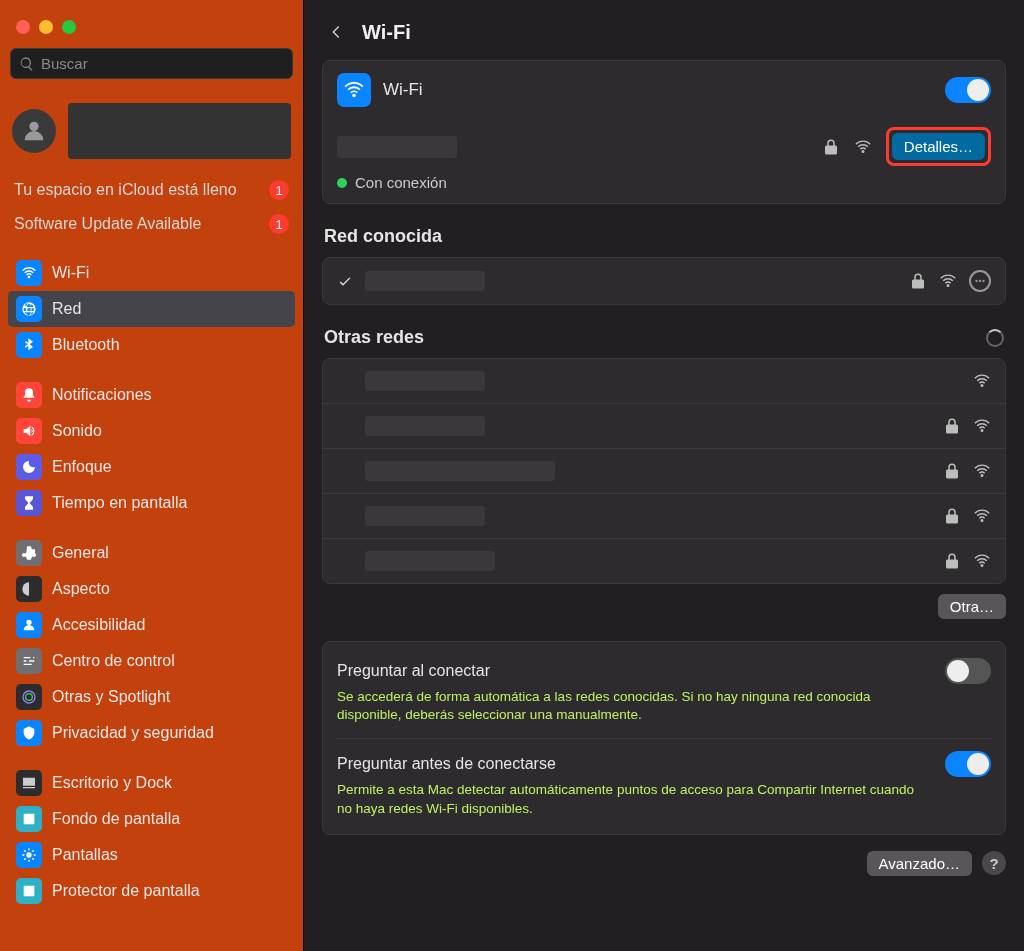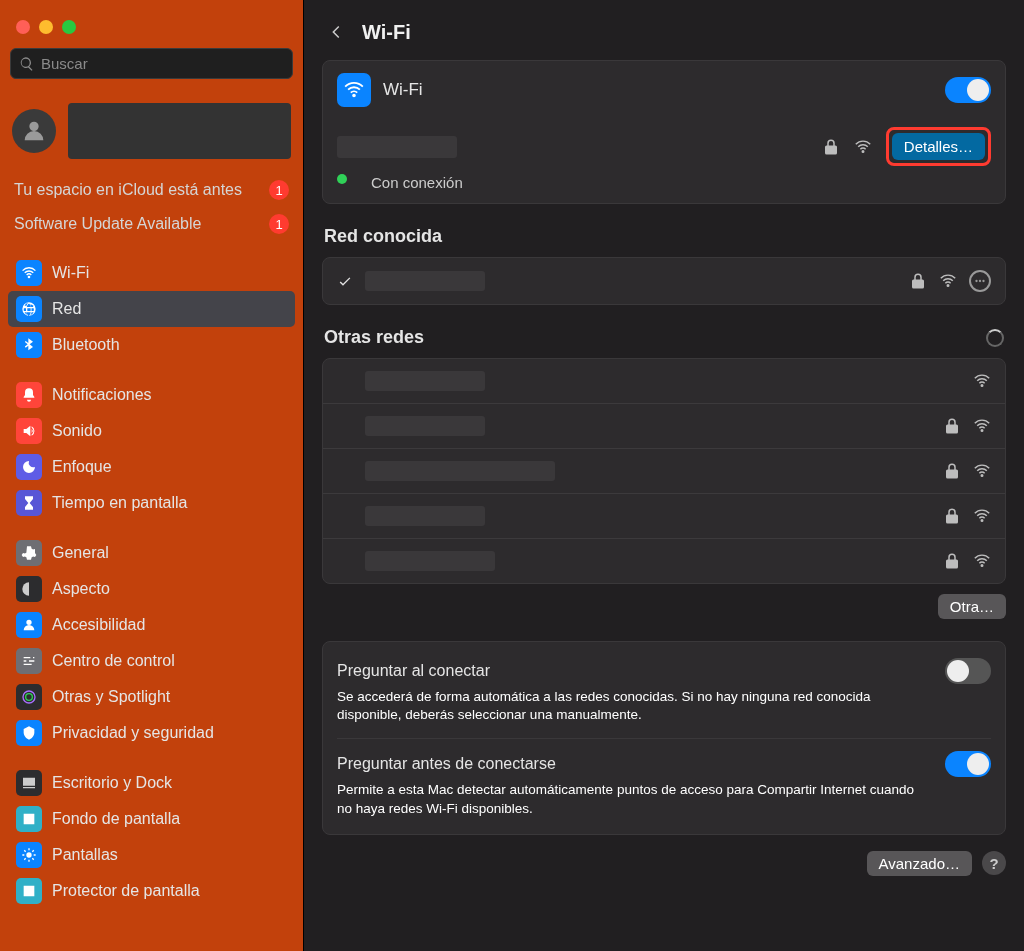--- a/index.html
+++ b/index.html
@@ -101,21 +101,21 @@
   }
   .switch.off { background: #555; }
   .switch::after {
     content: ""; position: absolute; top: 2px; right: 2px;
     width: 22px; height: 22px; background: #eee; border-radius: 50%;
   }
   .switch.off::after { left: 2px; right: auto; }
 
   .conn-row { display: flex; align-items: center; gap: 10px; margin-top: 20px; }
   .net-placeholder { background: #3a383a; border-radius: 3px; }
-  .status-row { display: flex; gap: 24px; margin-top: 8px; }
+  .status-row { display: flex; align-items: center; gap: 8px; margin-top: 8px; }
   .dot-green { width: 10px; height: 10px; background: #30d158; border-radius: 50%; }
   .status-text { color: #ccc; font-size: 15px; }
   .conn-actions { margin-left: auto; display:flex; align-items:center; gap: 14px; }
   .lock-ic, .wifi-ic { width: 18px; height: 18px; fill: #bdbdbd; }
   .details-btn {
     background: #0369a1; color: #fff; font-size: 15px;
     padding: 5px 12px; border-radius: 6px; border: none;
   }
   .details-highlight {
     border: 3px solid #ff3b30; border-radius: 8px; padding: 3px;
@@ -143,21 +143,21 @@
   .btn {
     background: #585658; color: #fff; font-size: 15px;
     padding: 4px 12px; border-radius: 6px; border: none;
   }
   .right-align { display:flex; justify-content:flex-end; margin-top:10px; }
 
   .option-block { padding: 4px 0; }
   .option-block + .option-block { border-top: 1px solid #3a383a; margin-top: 10px; padding-top: 12px; }
   .opt-head { display:flex; align-items:center; justify-content:space-between; }
   .opt-title { font-size: 16px; color:#e5e5e5; }
-  .opt-desc { font-size: 13.5px; color:#ffffff; margin-top: 4px; max-width: 580px; line-height:1.35; }
+  .opt-desc { font-size: 13.5px; color:#bef264; margin-top: 4px; max-width: 580px; line-height:1.35; }
 
   .footer-row { display:flex; justify-content:flex-end; gap:10px; margin-top:16px; align-items:center; }
   .help-btn {
     width: 24px; height: 24px; border-radius: 50%; background: #4a484a;
     color: #ccc; display:flex; align-items:center; justify-content:center;
     font-size: 15px; font-weight:600;
   }
 </style>
 </head>
 <body>
@@ -250,21 +250,21 @@
     <div class="avatar">
         <svg>
           <use href="#i-person"></use>
         </svg>
       </div>
     <div class="account-name-block"></div>
   </div>
 
   <div id="alerts">
       <div class="alert-row">
-        <span>Tu espacio en iCloud está antes</span>
+        <span>Tu espacio en iCloud está lleno</span>
     <span class="badge">1</span>
       </div>
       <div class="alert-row">
         <span>Software Update Available</span>
     <span class="badge">1</span>
       </div>
     </div>
   <div class="sidebar-sep"></div>
   <div id="nav-group1">
       <div class="nav-item">

